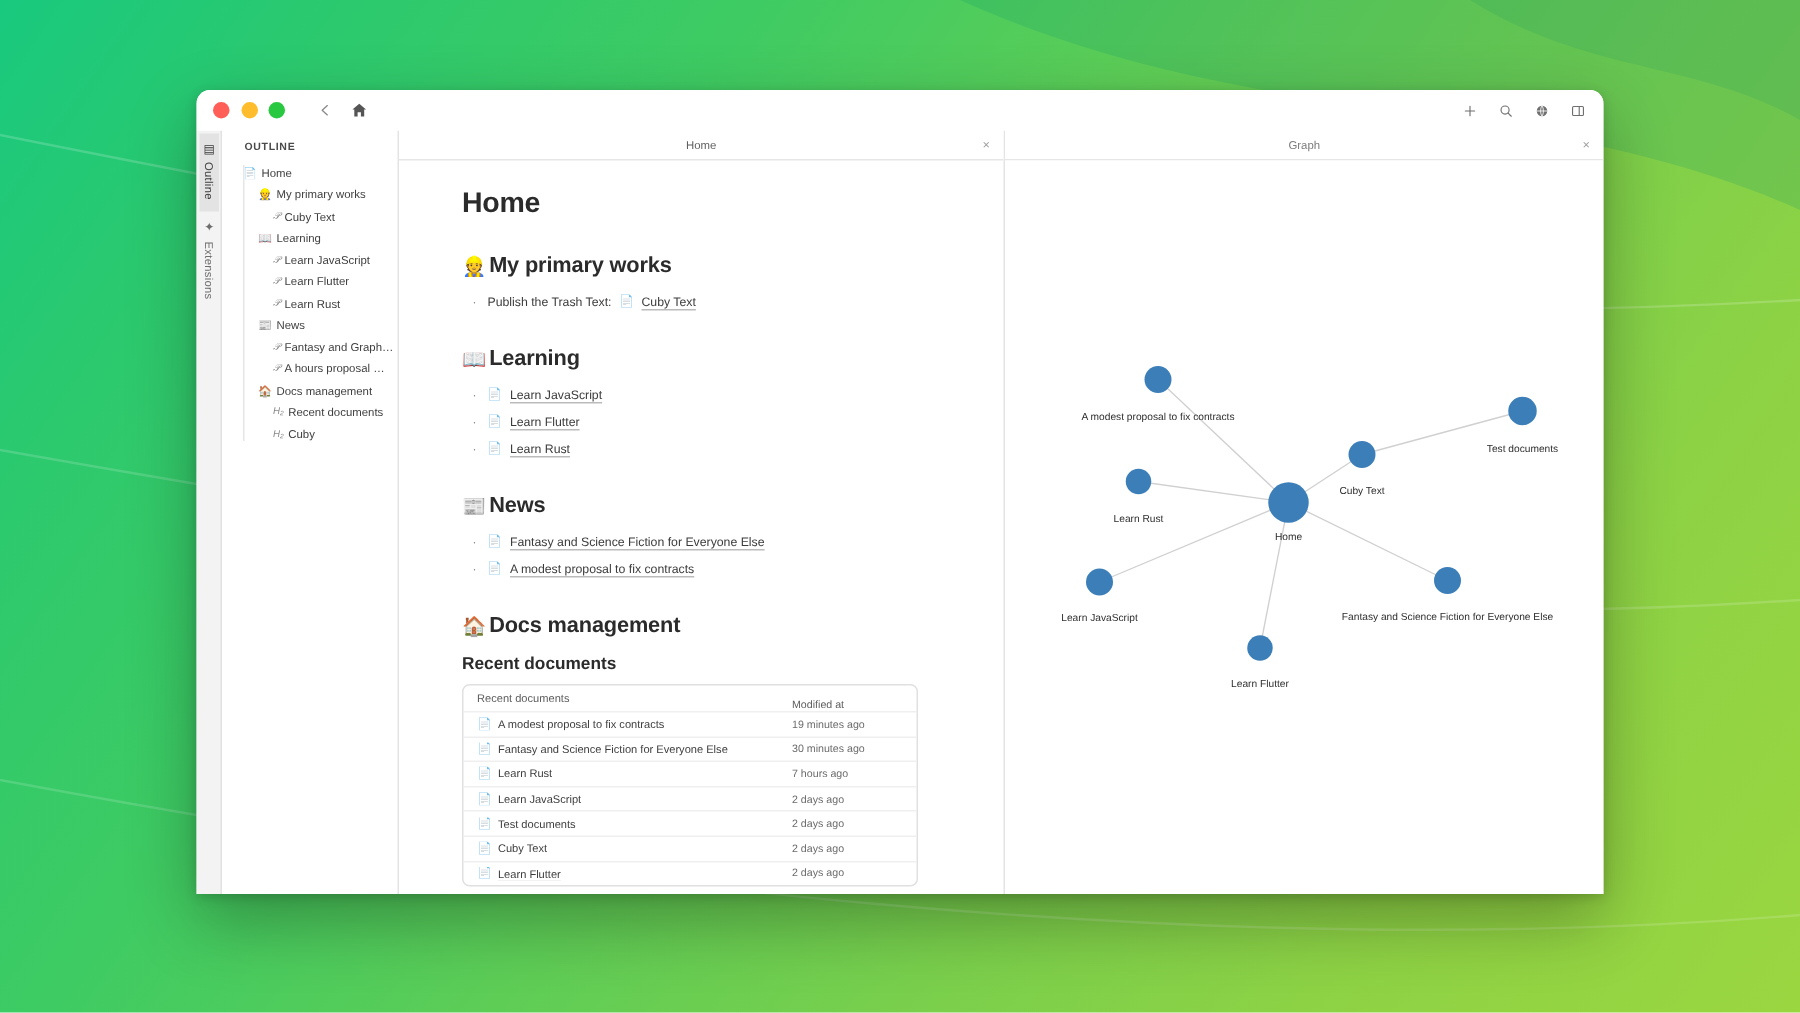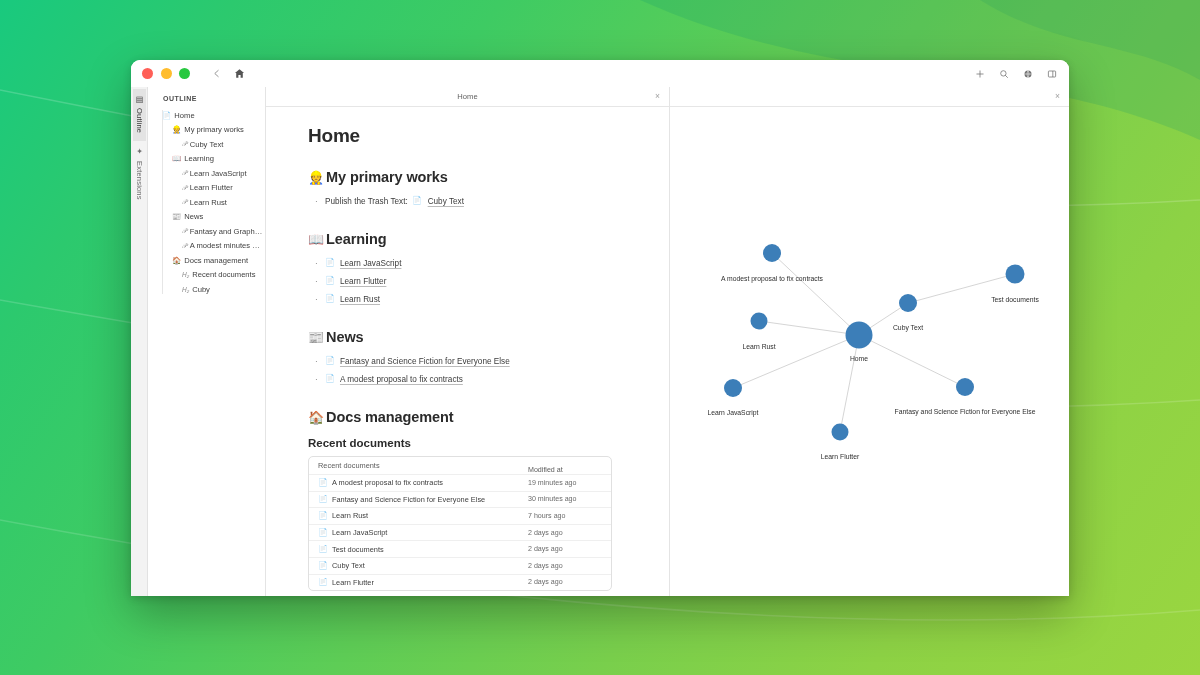--- a/index.html
+++ b/index.html
@@ -292,21 +292,21 @@
         <div class="tree-node d1">
           <span class="tico">📰</span>
           <span>News</span>
         </div>
         <div class="tree-node d2">
           <span class="hico">𝒫</span>
           <span>Fantasy and Graph…</span>
         </div>
         <div class="tree-node d2">
           <span class="hico">𝒫</span>
-          <span>A modest minutes …</span>
+          <span>A hours proposal …</span>
         </div>
         <div class="tree-node d1">
           <span class="tico">🏠</span>
           <span>Docs management</span>
         </div>
         <div class="tree-node d2">
           <span class="hico">H₂</span>
           <span>Recent documents</span>
         </div>
         <div class="tree-node d2">
@@ -447,20 +447,21 @@
                 </div>
                 <div class="tcell-mod">2 days ago</div>
               </div>
             </div>
           </div>
         </div>
       </div>
 
       <div class="pane graph">
         <div class="tabbar">
+          <span class="tab-label">Graph</span>
           <span class="tab-close">×</span>
         </div>
         <div class="graphwrap">
           <svg class="gsvg" id="graph-svg" width="398" height="489">
               <line x1="189" y1="228" x2="102" y2="146" stroke="#d0d0d0" stroke-width="0.9"></line>
               <line x1="189" y1="228" x2="89" y2="214" stroke="#d0d0d0" stroke-width="0.9"></line>
               <line x1="189" y1="228" x2="63" y2="281" stroke="#d0d0d0" stroke-width="0.9"></line>
               <line x1="189" y1="228" x2="170" y2="325" stroke="#d0d0d0" stroke-width="0.9"></line>
               <line x1="189" y1="228" x2="238" y2="196" stroke="#d0d0d0" stroke-width="0.9"></line>
               <line x1="189" y1="228" x2="295" y2="280" stroke="#d0d0d0" stroke-width="0.9"></line>

